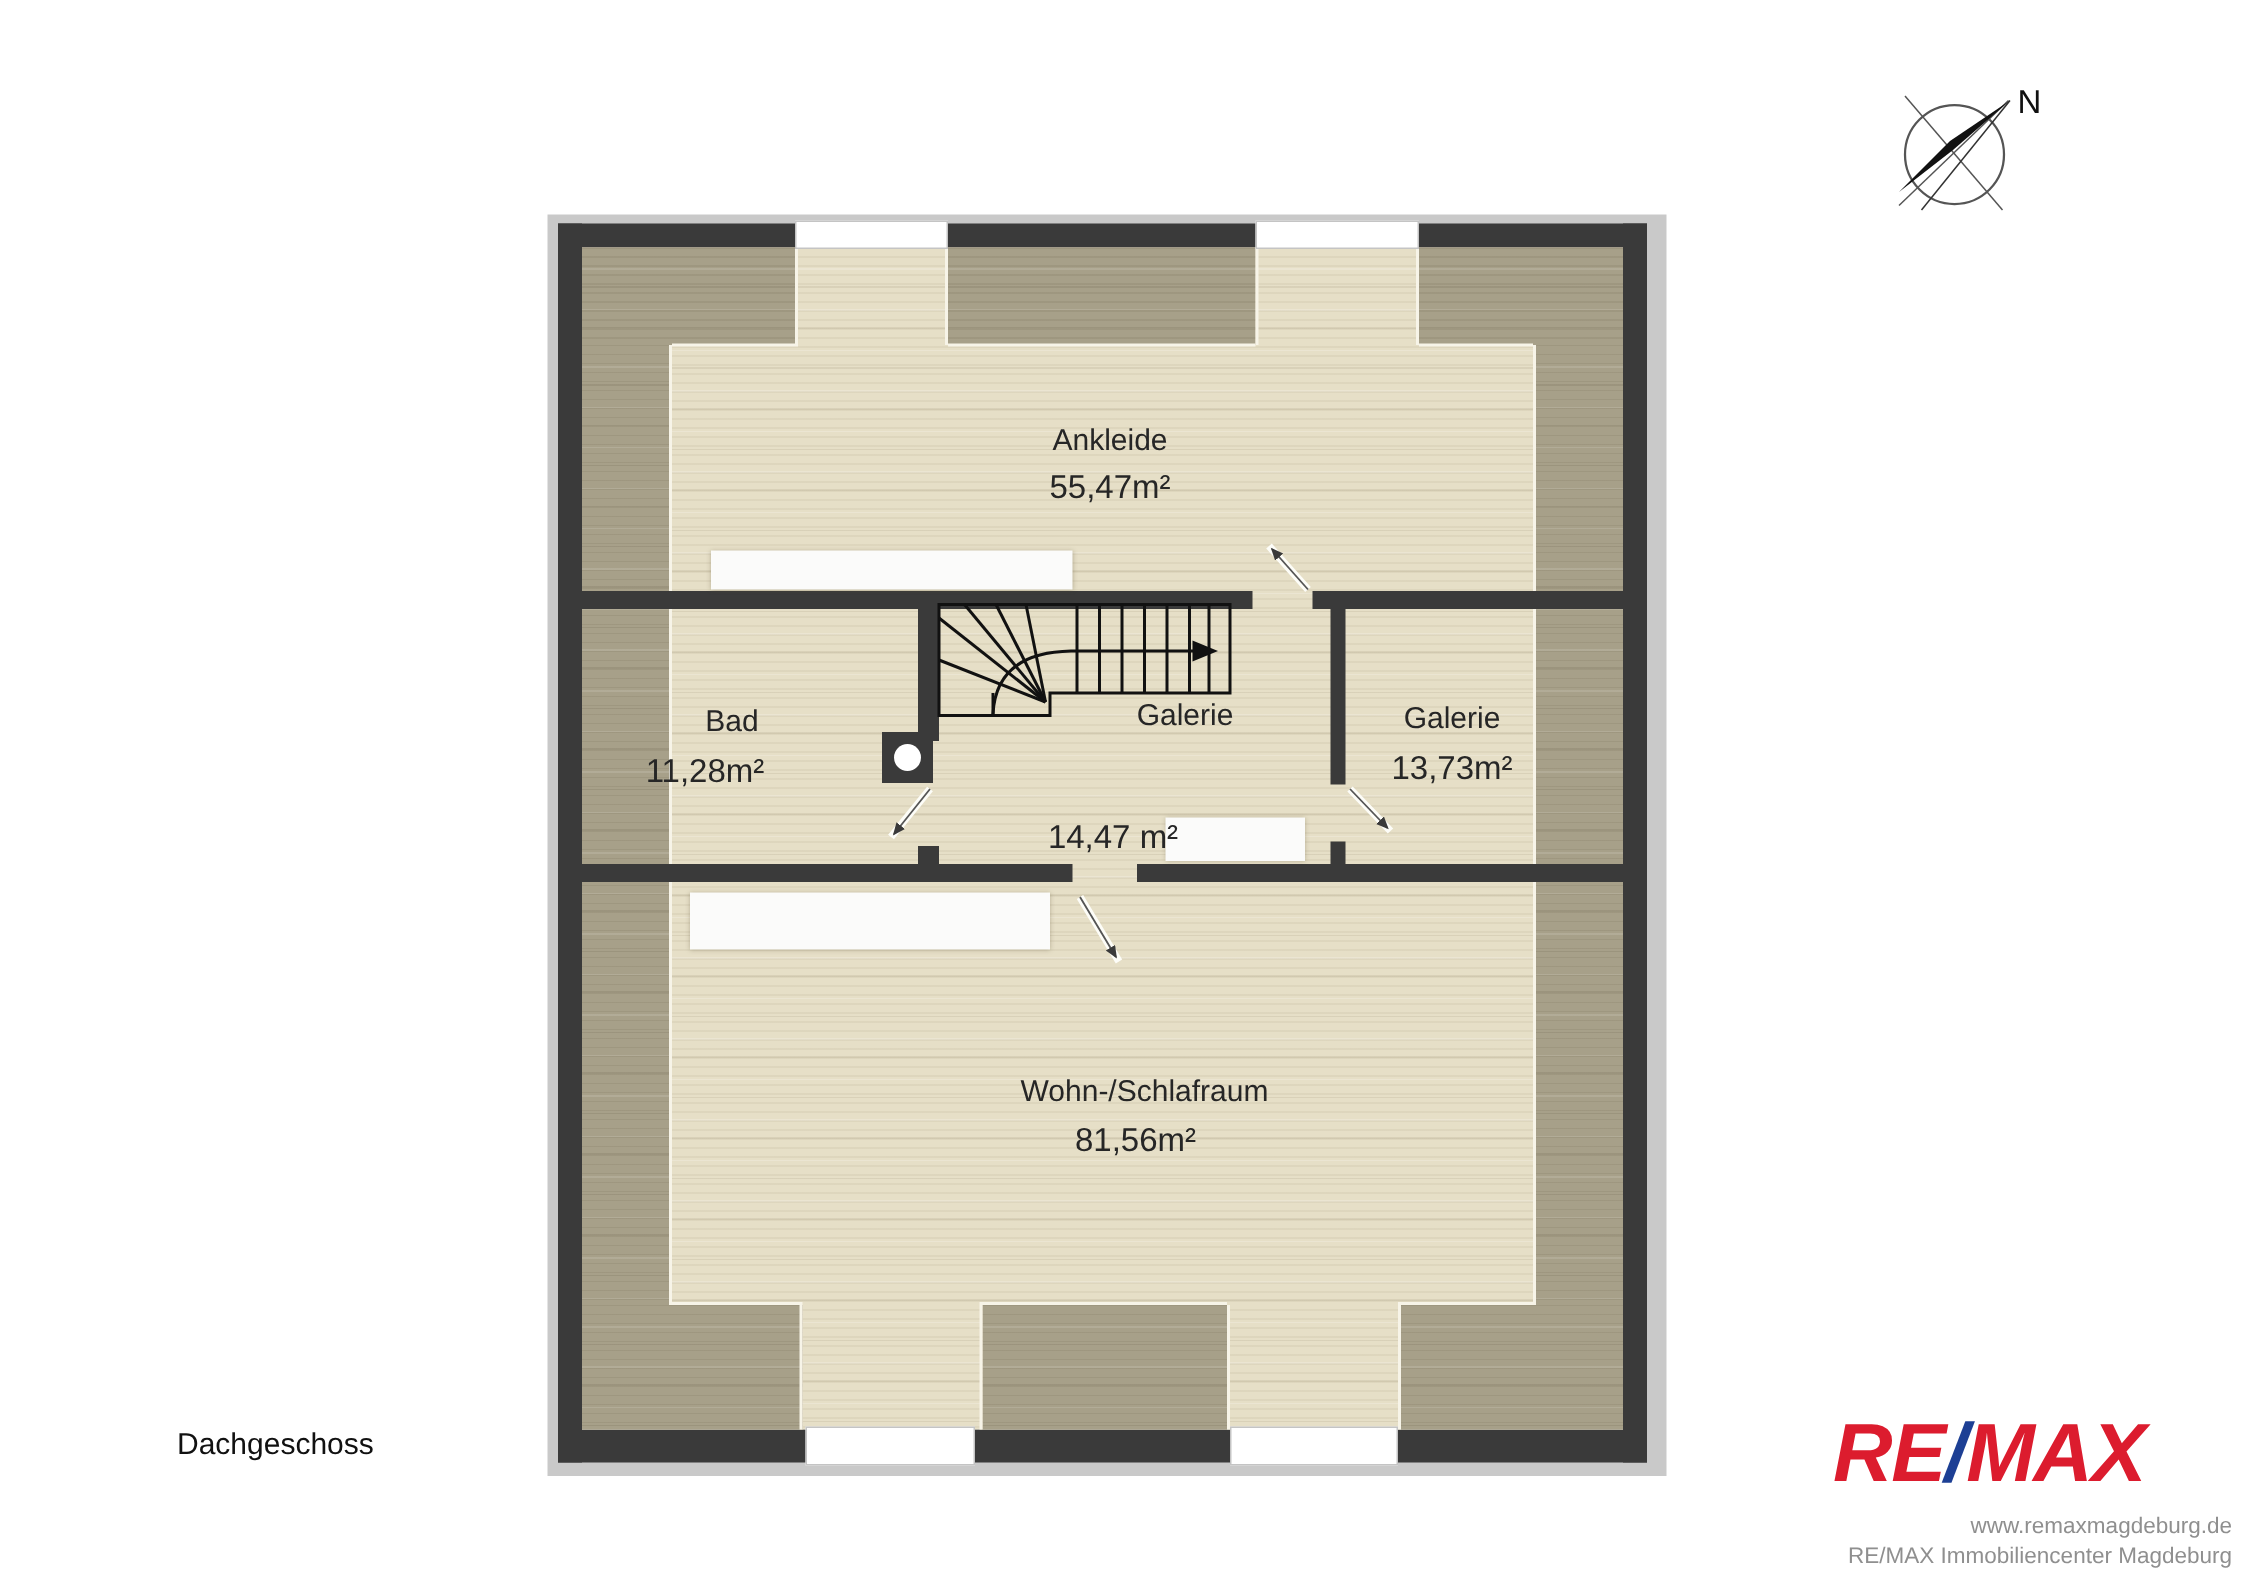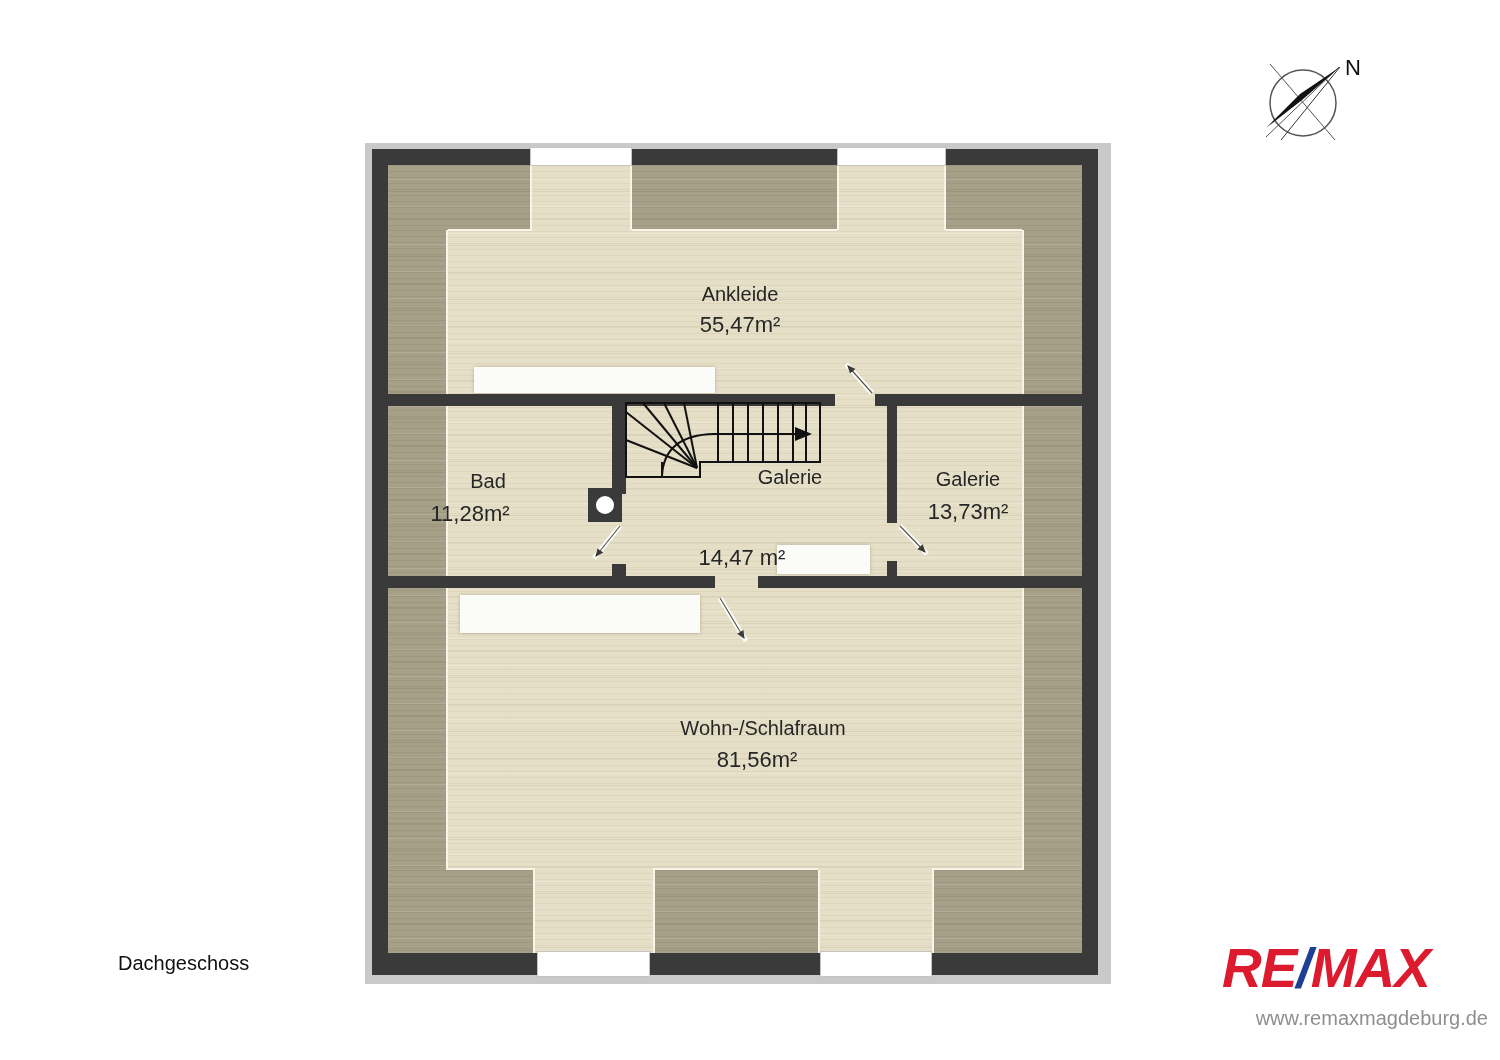--- a/index.html
+++ b/index.html
@@ -25,21 +25,21 @@
   .rname{position:absolute;transform:translateX(-50%);font-size:20px;color:#262626;white-space:nowrap;}
   .rarea{position:absolute;transform:translateX(-50%);font-size:22px;color:#262626;white-space:nowrap;}
 
   .floor-title{position:absolute;left:118px;top:952px;font-size:20px;color:#111111;}
   .north-label{position:absolute;left:1345px;top:55px;font-size:22px;color:#111111;}
 
   .logo{position:absolute;left:1185px;top:936px;width:245px;text-align:right;
         font-size:55px;font-weight:bold;font-style:italic;letter-spacing:-1px;white-space:nowrap;}
   .logo .lr{color:#dc1c2e;}
   .logo .ls{color:#1d3f94;}
-  .credit{position:absolute;right:12px;width:420px;text-align:right;font-size:20px;
+  .credit{position:absolute;right:12px;width:420px;text-align:right;font-size:15px;
           color:#8f8f8f;line-height:20px;white-space:nowrap;}
 
   svg.overlay{position:absolute;left:0;top:0;pointer-events:none;}
 </style>
 </head>
 <body>
 
 <div id="stage">
 
   <div class="shadow"></div>
@@ -169,14 +169,15 @@
 
   <div class="north-label">N</div>
 
   <div class="floor-title">Dachgeschoss</div>
 
   <div class="logo">
     <span class="lr">RE</span><span class="ls">/</span><span class="lr">MAX</span>
   </div>
 
   <div class="credit" style="top:1008px;">www.remaxmagdeburg.de</div>
+  <div class="credit" style="top:1028px;">RE/MAX Immobiliencenter Magdeburg</div>
 
 </div>
 
 </body></html>

